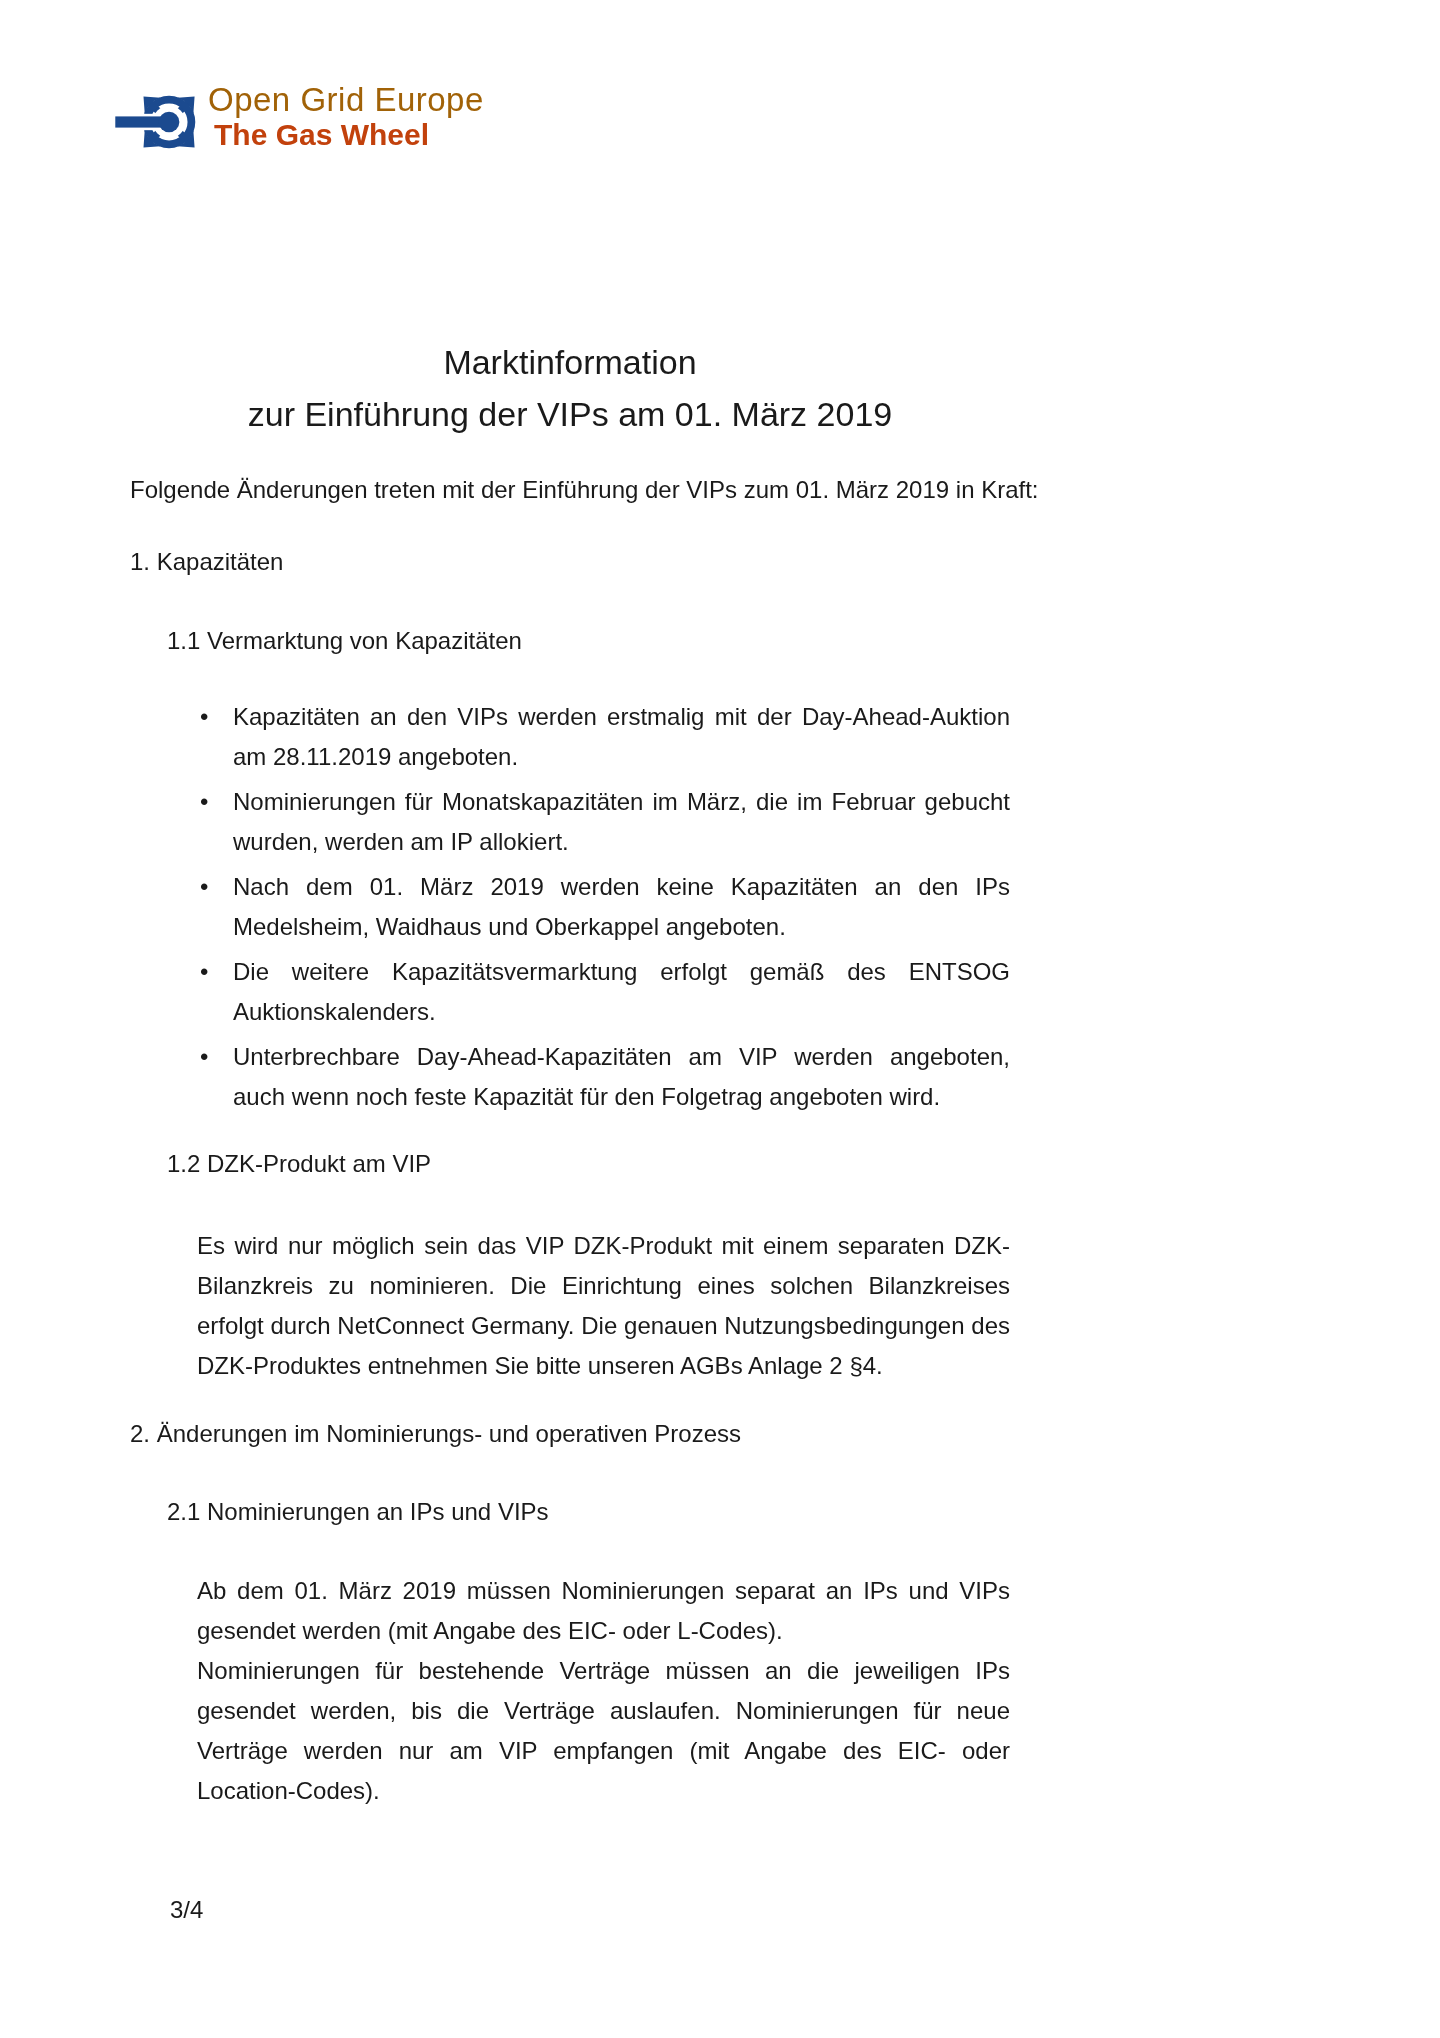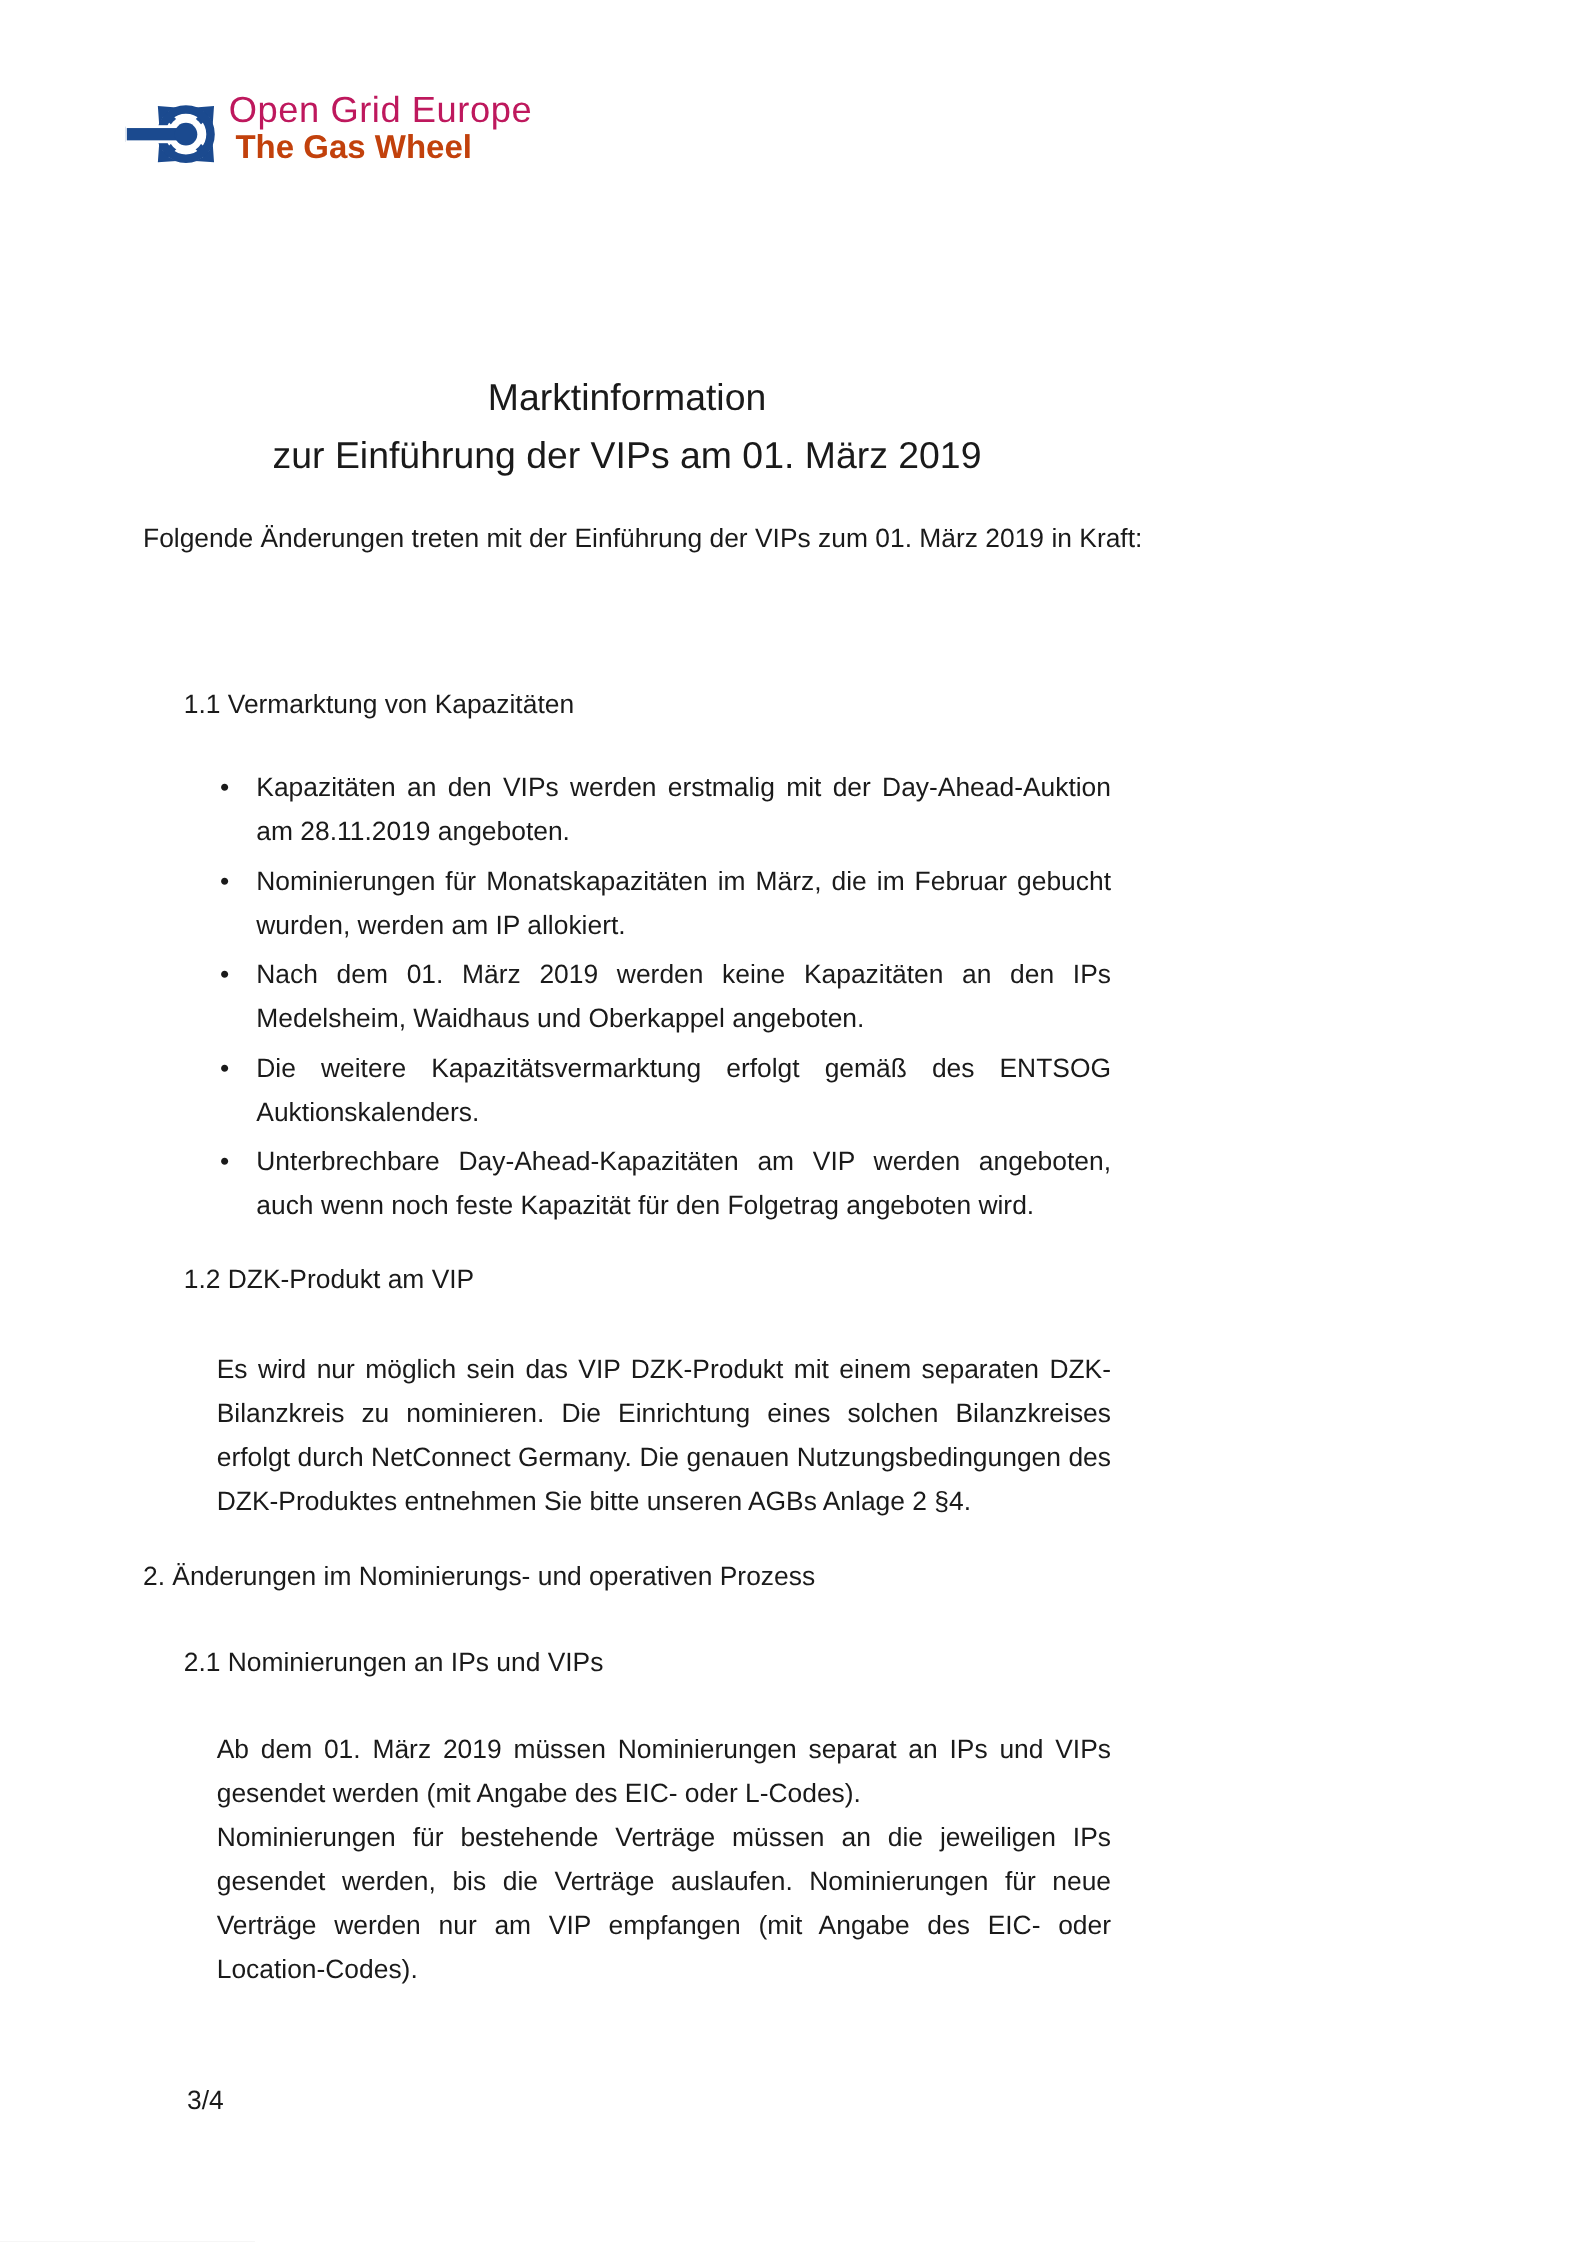--- a/index.html
+++ b/index.html
@@ -10,21 +10,21 @@
     background:#ffffff;
     font-family:"Liberation Sans","DejaVu Sans",sans-serif;
     color:#1a1a1a;
     overflow:hidden;
     margin:0 auto;
   }
   
   .logo{position:absolute;left:114px;top:76px;display:flex;align-items:flex-start;}
   .logo-icon{width:86px;height:92px;flex:0 0 auto;}
   .logo-text{margin-left:8px;padding-top:6px;}
-  .brand-name{font-size:33px;line-height:36px;color:#be185d;letter-spacing:0.5px;white-space:nowrap;}
+  .brand-name{font-size:33px;line-height:36px;color:#a16207;letter-spacing:0.5px;white-space:nowrap;}
   .brand-tagline{font-size:30px;line-height:33px;font-weight:bold;color:#c2410c;margin-left:6px;white-space:nowrap;}
   
   .content{position:absolute;left:130px;top:0;width:880px;height:100%;font-size:24px;line-height:40px;}
   .abs{position:absolute;left:0;width:880px;}
   .doc-title{top:336px;text-align:center;font-size:34px;line-height:52px;white-space:nowrap;}
   .intro{top:470px;white-space:nowrap;}
   .h-top{white-space:nowrap;}
   .h-sub{padding-left:37px;box-sizing:border-box;white-space:nowrap;}
   .h-s1{top:542px;}
   .h-s11{top:621px;}
@@ -79,20 +79,21 @@
 
   <div class="content">
 
     <div class="abs doc-title">
       <div>Marktinformation</div>
       <div>zur Einführung der VIPs am 01. März 2019</div>
     </div>
 
     <div class="abs intro">Folgende Änderungen treten mit der Einführung der VIPs zum 01. März 2019 in Kraft:</div>
 
+    <div class="abs h-top h-s1">1. Kapazitäten</div>
 
     <div class="abs h-sub h-s11">1.1 Vermarktung von Kapazitäten</div>
 
     <ul class="abs bullets">
       <li>
         <span class="bullet-marker">•</span>
         <span>Kapazitäten an den VIPs werden erstmalig mit der Day-Ahead-Auktion am 28.11.2019 angeboten.</span>
       </li>
       <li>
         <span class="bullet-marker">•</span>

